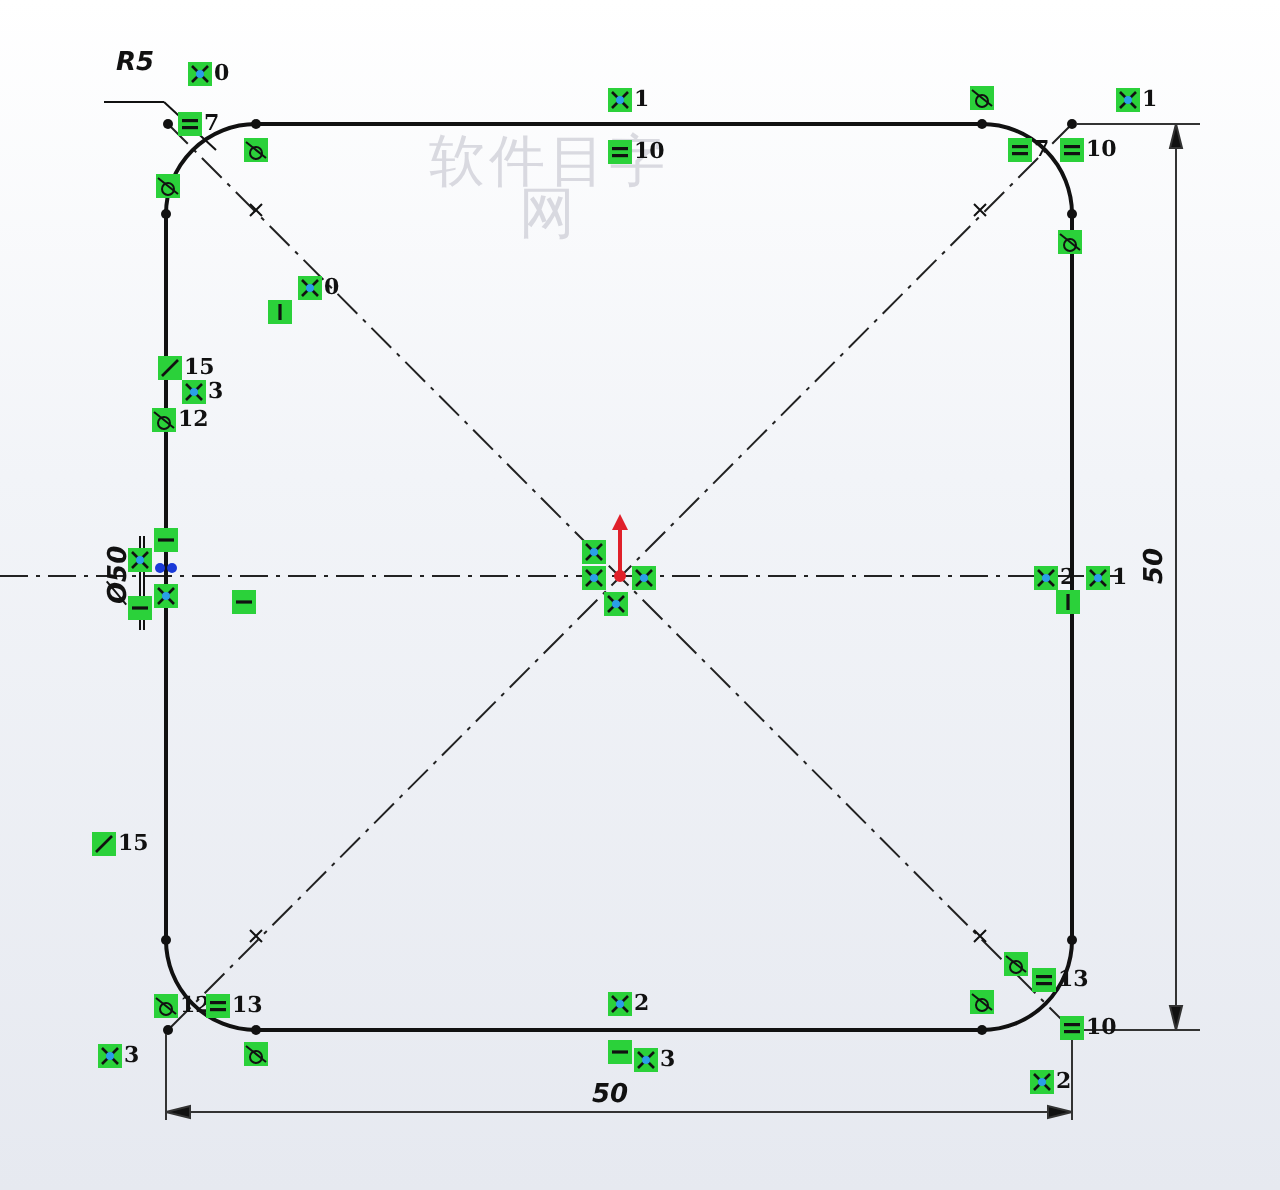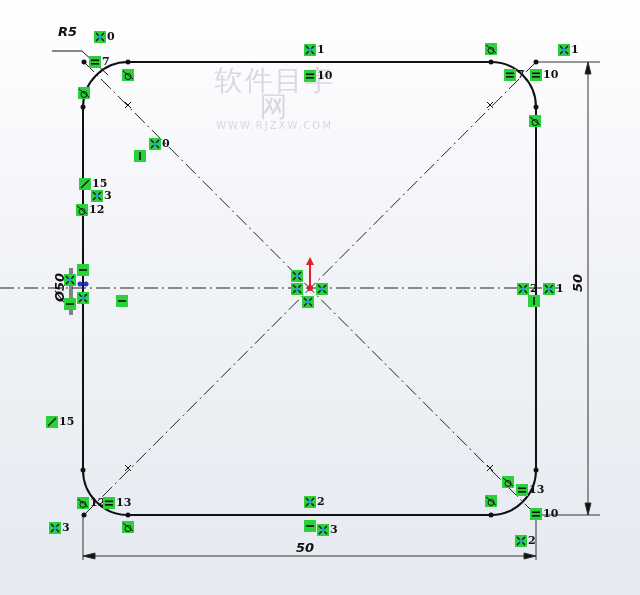--- a/index.html
+++ b/index.html
@@ -99,21 +99,20 @@
 
   <g>
     <line x1="310" y1="288" x2="310" y2="262" stroke="#e0202a" stroke-width="2"></line>
     <path d="M310 257 l-4 8 l8 0 Z" fill="#e0202a"></path>
     <circle cx="310" cy="288" r="3" fill="#e0202a"></circle>
   </g>
 </svg>
 
 <div class="watermark">
   <div class="wm-cn">软件目字网</div>
-  <div class="wm-url">WWW.RJZXW.COM</div>
 </div>
 
 <div class="dim-text" style="left:58px;top:24px;">R5</div>
 <div class="dim-text" style="left:296px;top:540px;">50</div>
 <div class="dim-text" style="left:570px;top:292px;transform:rotate(-90deg);transform-origin:left top;">50</div>
 <div class="dim-text" style="left:52px;top:302px;transform:rotate(-90deg);transform-origin:left top;">Ø50</div>
 
 <div class="rel" style="left:94px;top:31px;">
     <span class="box"><svg width="12" height="12">
         <path d="M2 2 L10 10 M10 2 L2 10" stroke="#111" stroke-width="1.3"></path>

